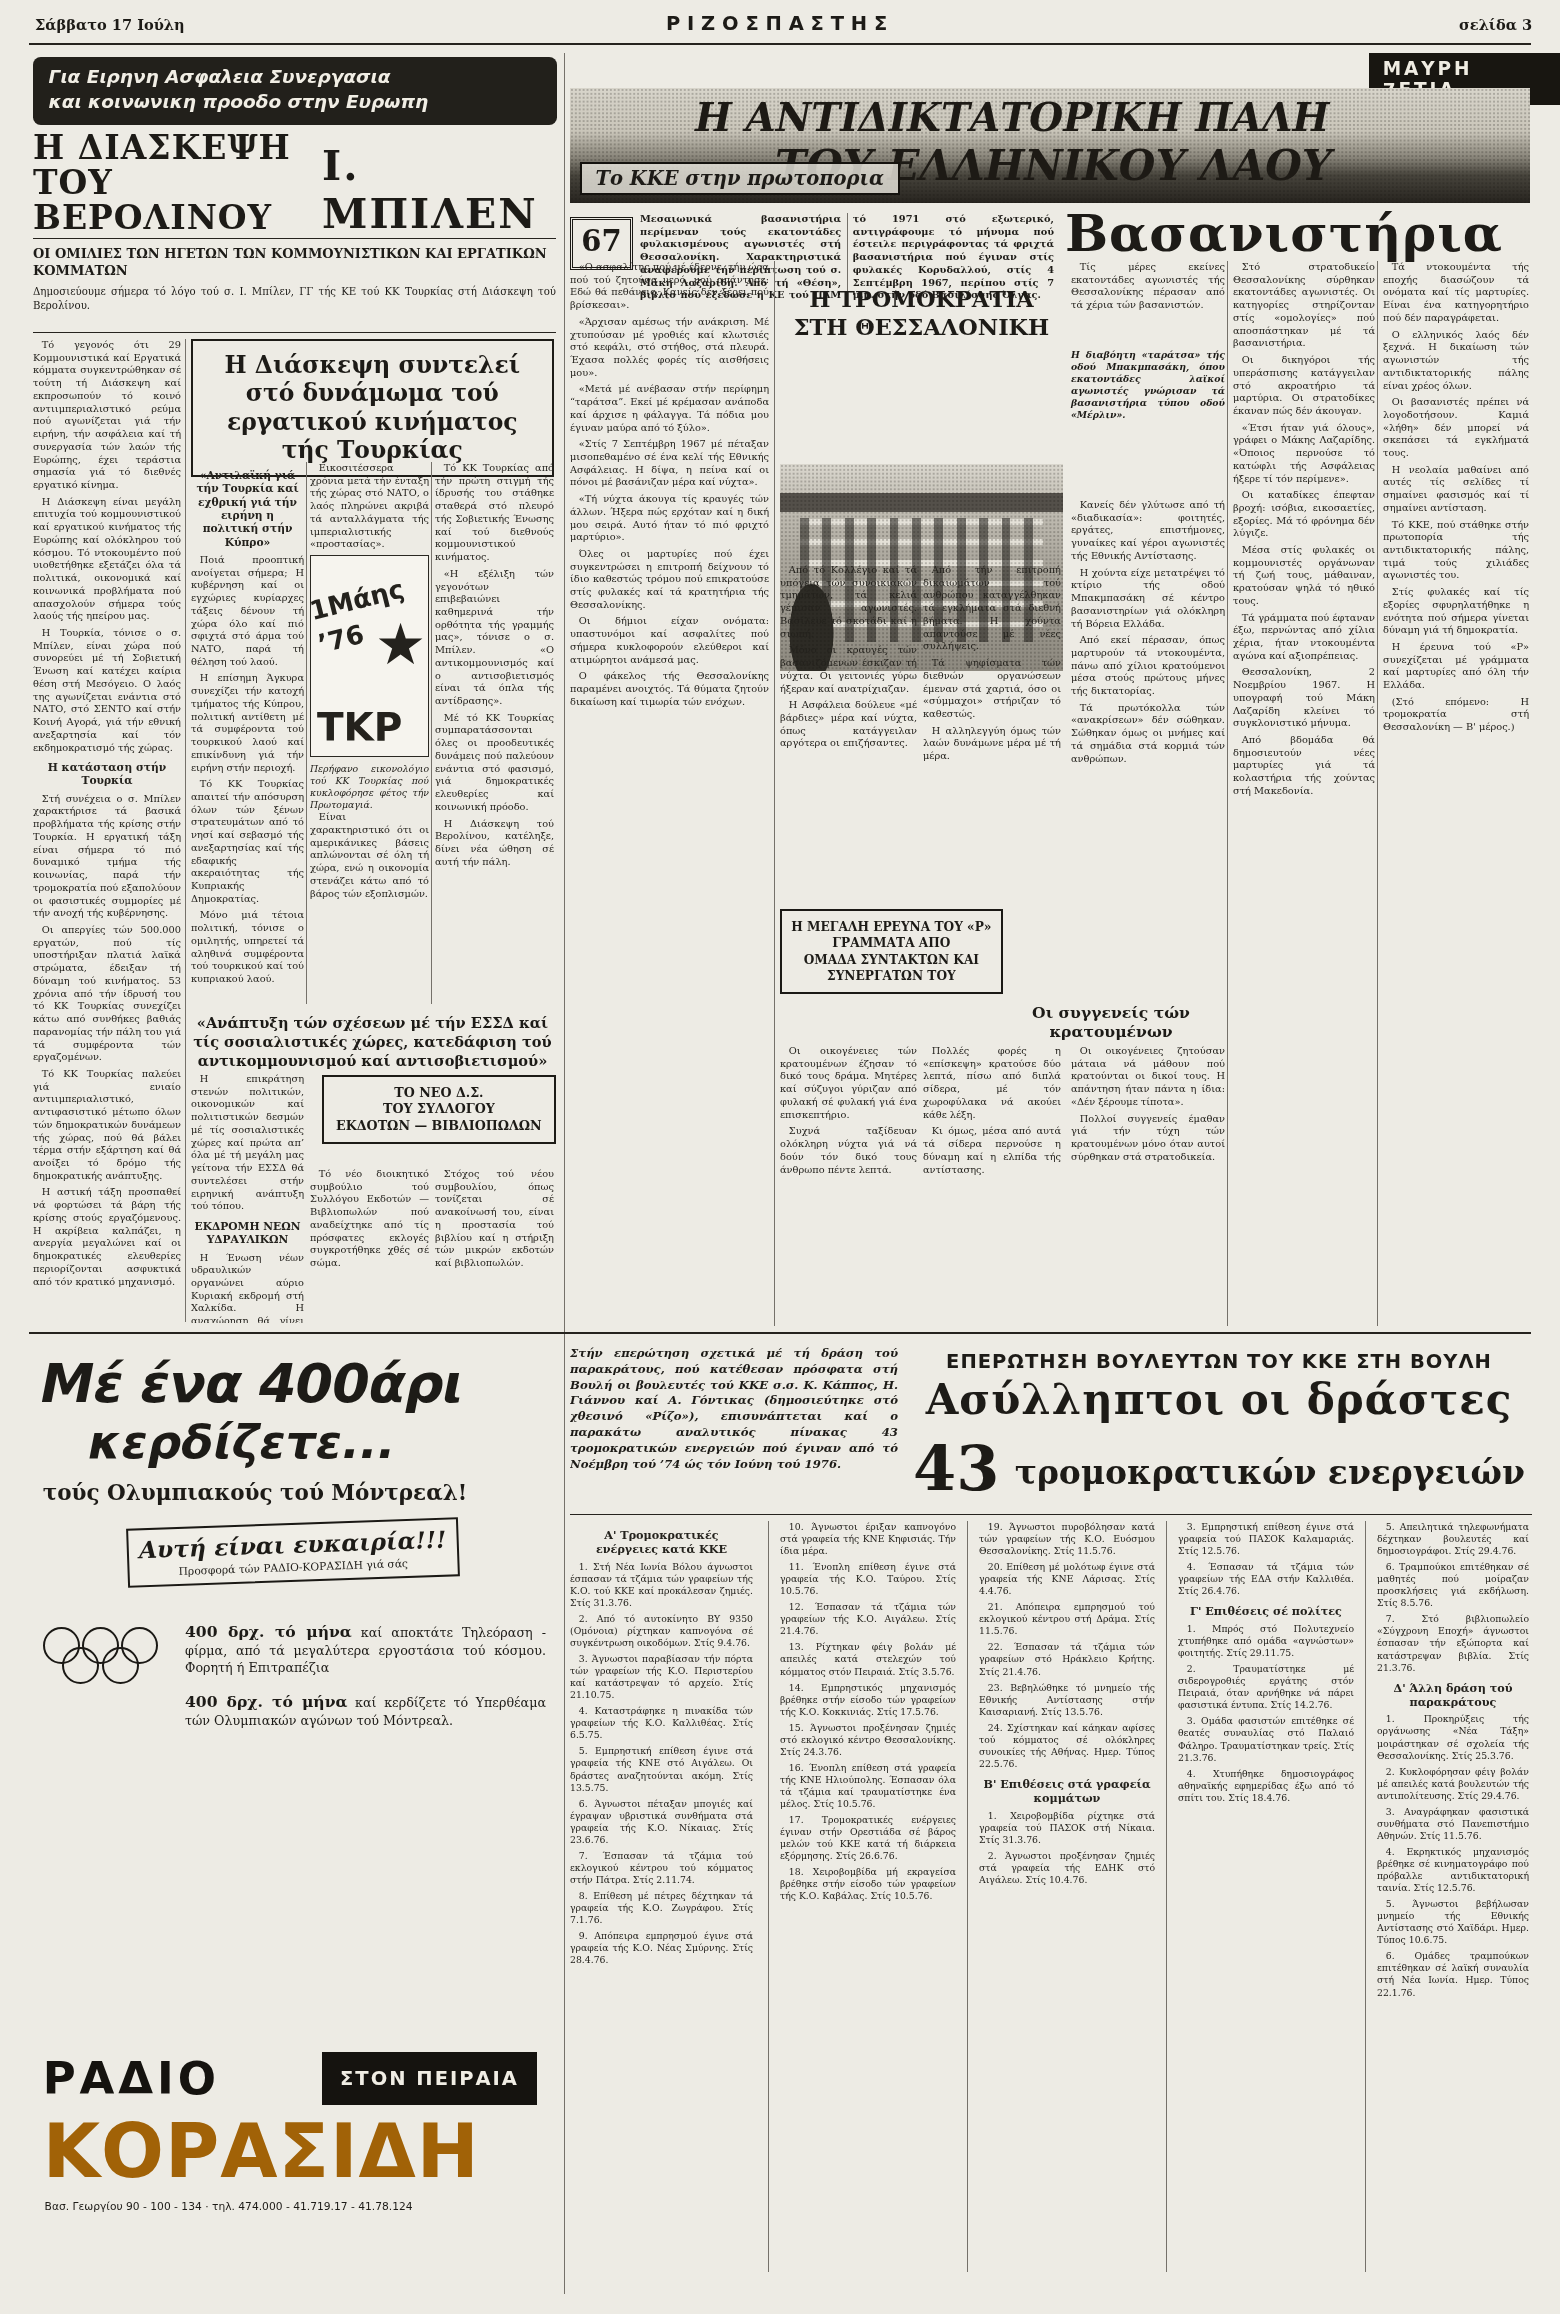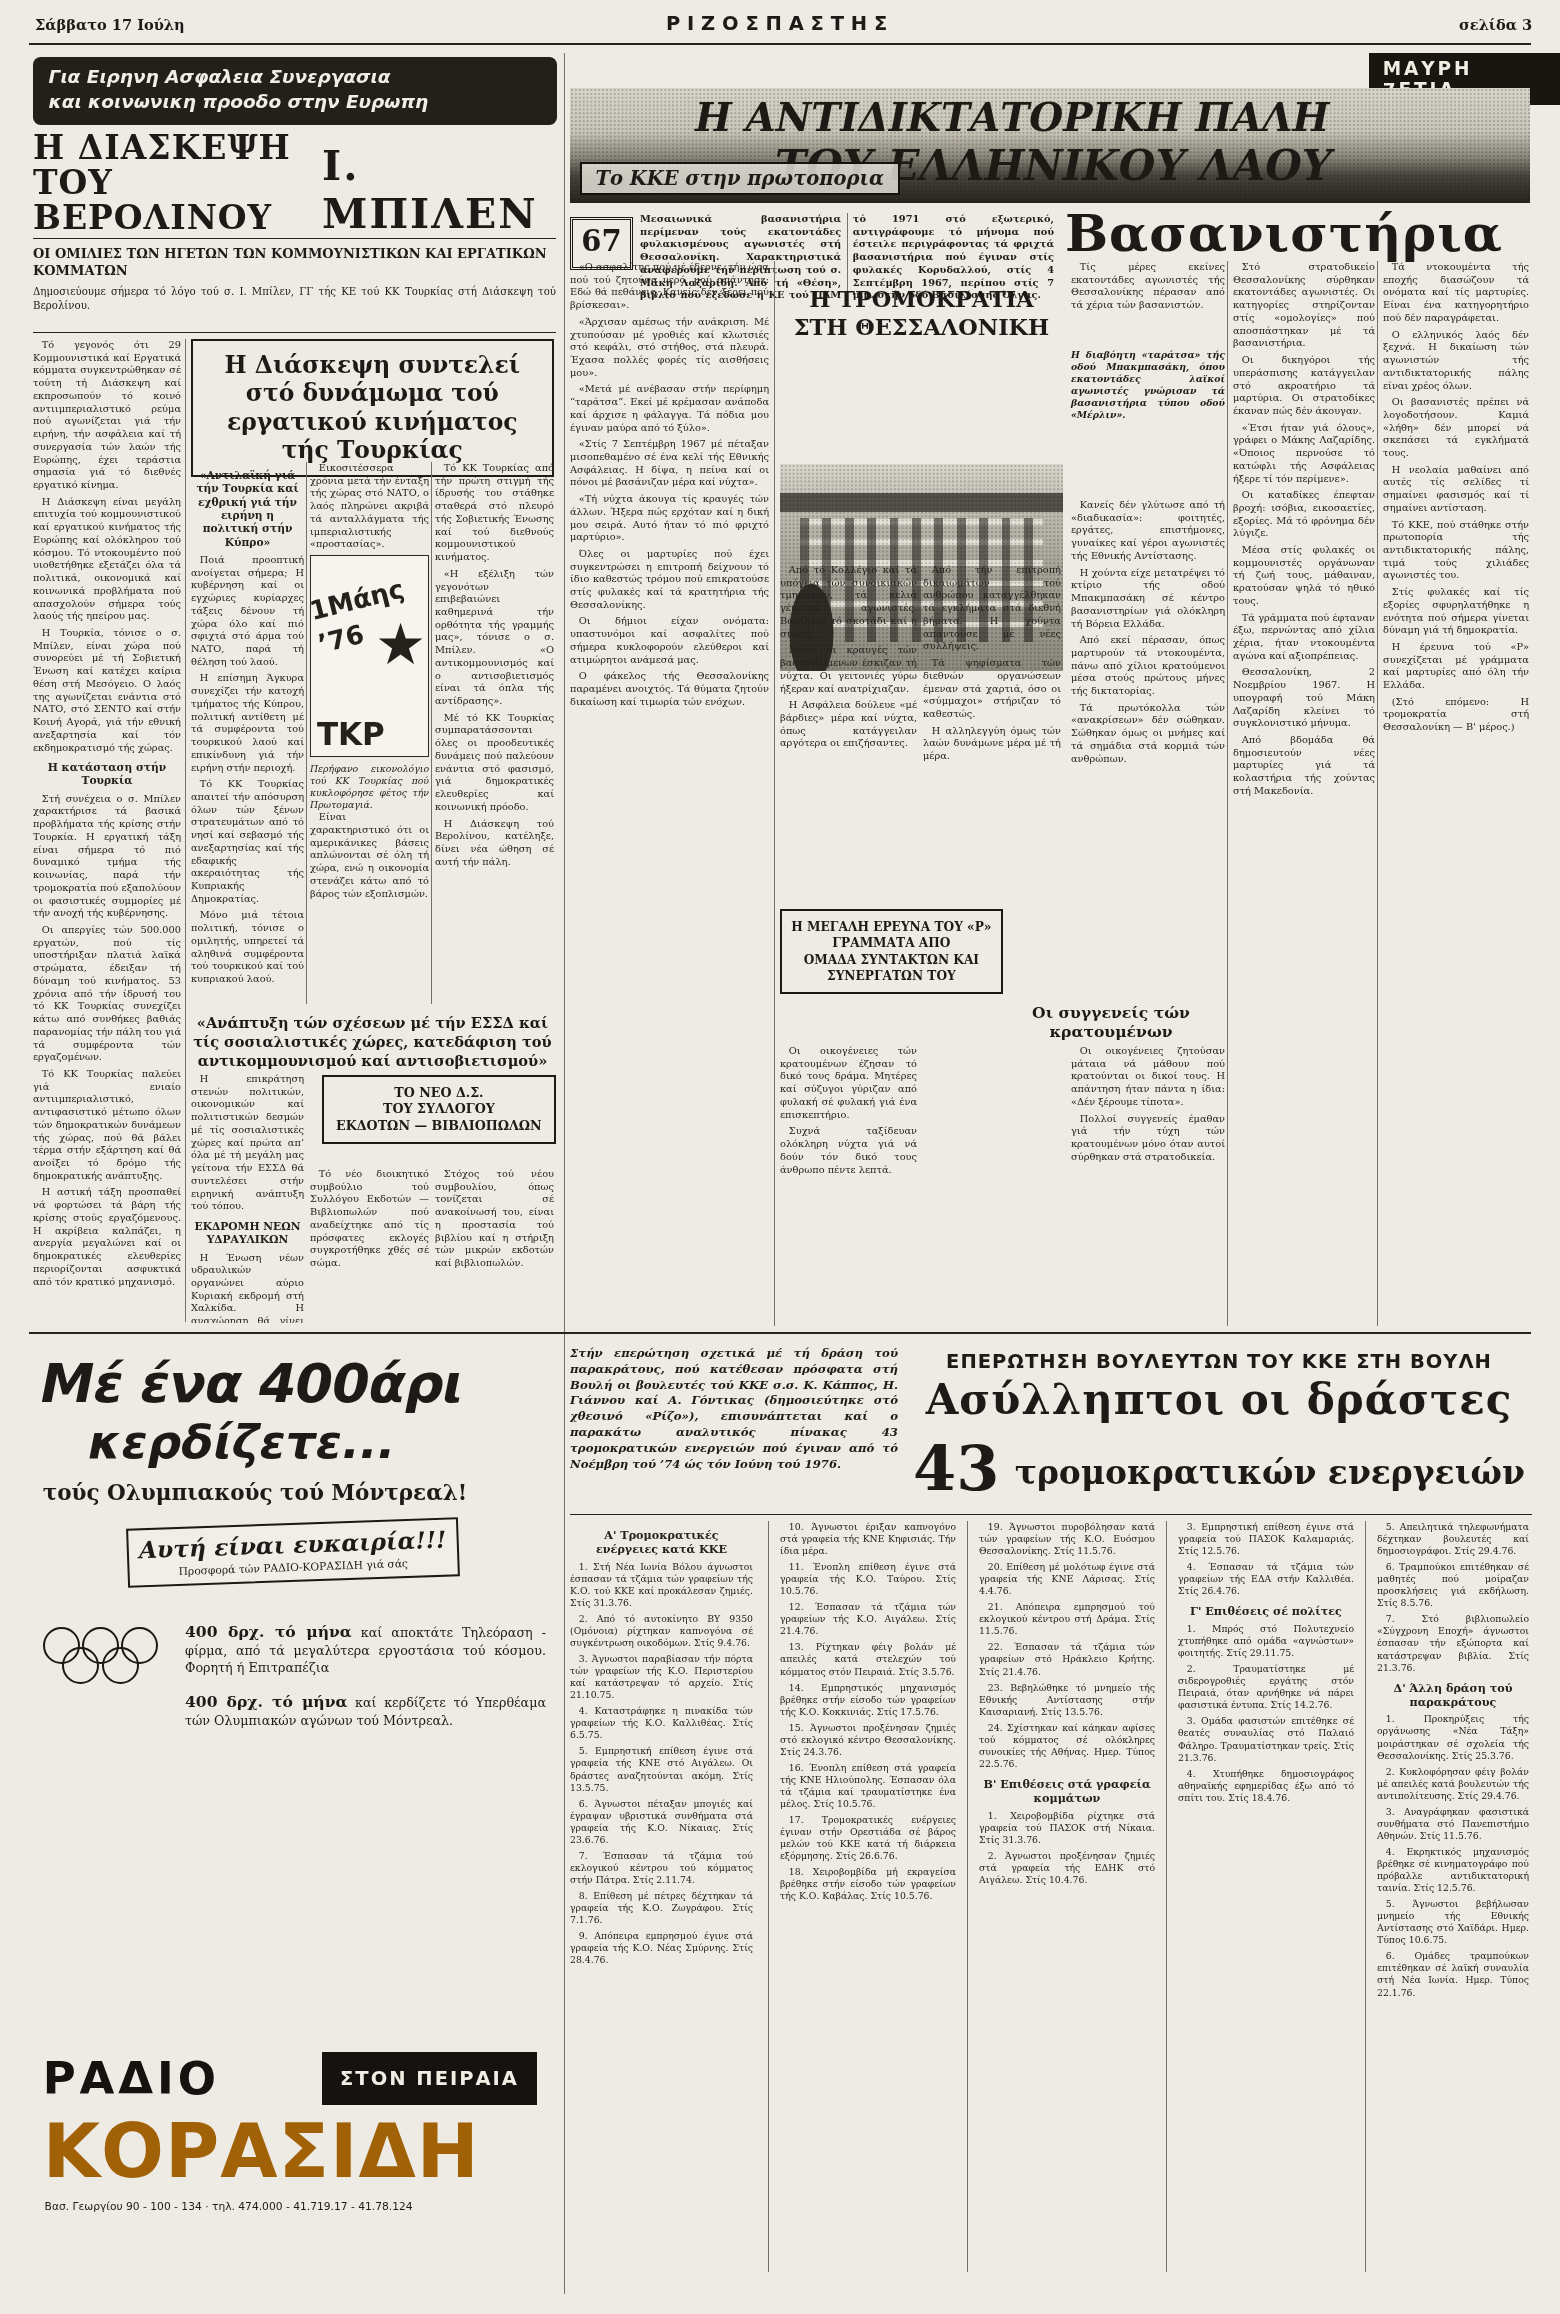--- a/index.html
+++ b/index.html
@@ -23,21 +23,21 @@
   .b-title{font-weight:bold;font-size:33px;line-height:1.06;white-space:pre-line;letter-spacing:1px;}
   .b-speaker{font-weight:bold;font-size:41px;letter-spacing:2px;}
   .b-sub{font-weight:bold;font-size:13px;line-height:1.3;text-align:left;}
   .b-intro{font-size:10.2px;line-height:1.35;text-align:justify;}
   .b-headline{border:2.9px solid #1d1b16;padding:9.8px 7.8px;text-align:center;
               font-weight:bold;font-size:23.4px;line-height:1.22;}
   .poster{position:relative;height:200px;border:1px solid #2a2822;background:#f6f4ee;margin:3.9px 0 5.9px;overflow:hidden;}
   .poster-may{position:absolute;left:2px;top:25px;transform:rotate(-14deg);font-weight:bold;font-size:26px;
               font-family:"DejaVu Sans",sans-serif;}
   .poster-star{position:absolute;right:2px;top:60px;font-size:57px;line-height:1;}
-  .poster-org{position:absolute;left:5.9px;bottom:2px;font-weight:bold;font-size:31px;font-family:"DejaVu Sans",sans-serif;}
+  .poster-org{position:absolute;left:5.9px;bottom:2px;font-weight:bold;font-size:39px;font-family:"DejaVu Sans",sans-serif;}
   .cap{font-style:italic;font-size:9.3px;line-height:1.3;text-align:justify;}
   .wide-sub{font-weight:bold;font-size:14.6px;line-height:1.3;text-align:center;}
   .dsbox{border:2px solid #1d1b16;padding:7.8px 5.9px;text-align:center;}
   .dsbox p{margin:0;font-weight:bold;font-size:12.7px;line-height:1.3;}
   
   .mavri{background:#181611;color:#f0ede3;font-family:"DejaVu Sans",sans-serif;font-weight:bold;
          font-size:18.5px;letter-spacing:2.9px;padding:4.9px 13.7px;}
   .banner{background:
       linear-gradient(180deg,#d8d5cb 0%,#c9c5b9 38%,#8a867b 60%,#47443c 76%,#27241f 100%);overflow:hidden;}
   .banner::after{content:"";position:absolute;inset:0;
@@ -247,20 +247,24 @@
       <p>ΓΡΑΜΜΑΤΑ ΑΠΟ</p>
       <p>ΟΜΑΔΑ ΣΥΝΤΑΚΤΩΝ ΚΑΙ</p>
       <p>ΣΥΝΕΡΓΑΤΩΝ ΤΟΥ</p>
     </div>
   <div class="abs relatives" style="left:997px;top:1003px;width:228px;">Οι συγγενείς τών κρατουμένων</div>
 
   <div class="col" style="left:780px;top:1045px;width:137px;height:281px;">
       <p>Οι οικογένειες τών κρατουμένων έζησαν τό δικό τους δράμα. Μητέρες καί σύζυγοι γύριζαν από φυλακή σέ φυλακή γιά ένα επισκεπτήριο.</p>
       <p>Συχνά ταξίδευαν ολόκληρη νύχτα γιά νά δούν τόν δικό τους άνθρωπο πέντε λεπτά.</p>
     </div>
+  <div class="col" style="left:923px;top:1045px;width:138px;height:281px;">
+      <p>Πολλές φορές η «επίσκεψη» κρατούσε δύο λεπτά, πίσω από διπλά σίδερα, μέ τόν χωροφύλακα νά ακούει κάθε λέξη.</p>
+      <p>Κι όμως, μέσα από αυτά τά σίδερα περνούσε η δύναμη καί η ελπίδα τής αντίστασης.</p>
+    </div>
   <div class="col" style="left:1071px;top:1045px;width:154px;height:281px;">
       <p>Οι οικογένειες ζητούσαν μάταια νά μάθουν πού κρατούνται οι δικοί τους. Η απάντηση ήταν πάντα η ίδια: «Δέν ξέρουμε τίποτα».</p>
       <p>Πολλοί συγγενείς έμαθαν γιά τήν τύχη τών κρατουμένων μόνο όταν αυτοί σύρθηκαν στά στρατοδικεία.</p>
     </div>
 
   <div class="rule-v" style="left:1227px;top:261px;height:1065px;"></div>
   <div class="col" style="left:1233px;top:261px;width:142px;height:1065px;">
       <p>Στό στρατοδικείο Θεσσαλονίκης σύρθηκαν εκατοντάδες αγωνιστές. Οι κατηγορίες στηρίζονταν στίς «ομολογίες» πού αποσπάστηκαν μέ τά βασανιστήρια.</p>
       <p>Οι δικηγόροι τής υπεράσπισης κατάγγειλαν στό ακροατήριο τά μαρτύρια. Οι στρατοδίκες έκαναν πώς δέν άκουγαν.</p>
       <p>«Έτσι ήταν γιά όλους», γράφει ο Μάκης Λαζαρίδης. «Όποιος περνούσε τό κατώφλι τής Ασφάλειας ήξερε τί τόν περίμενε».</p>

